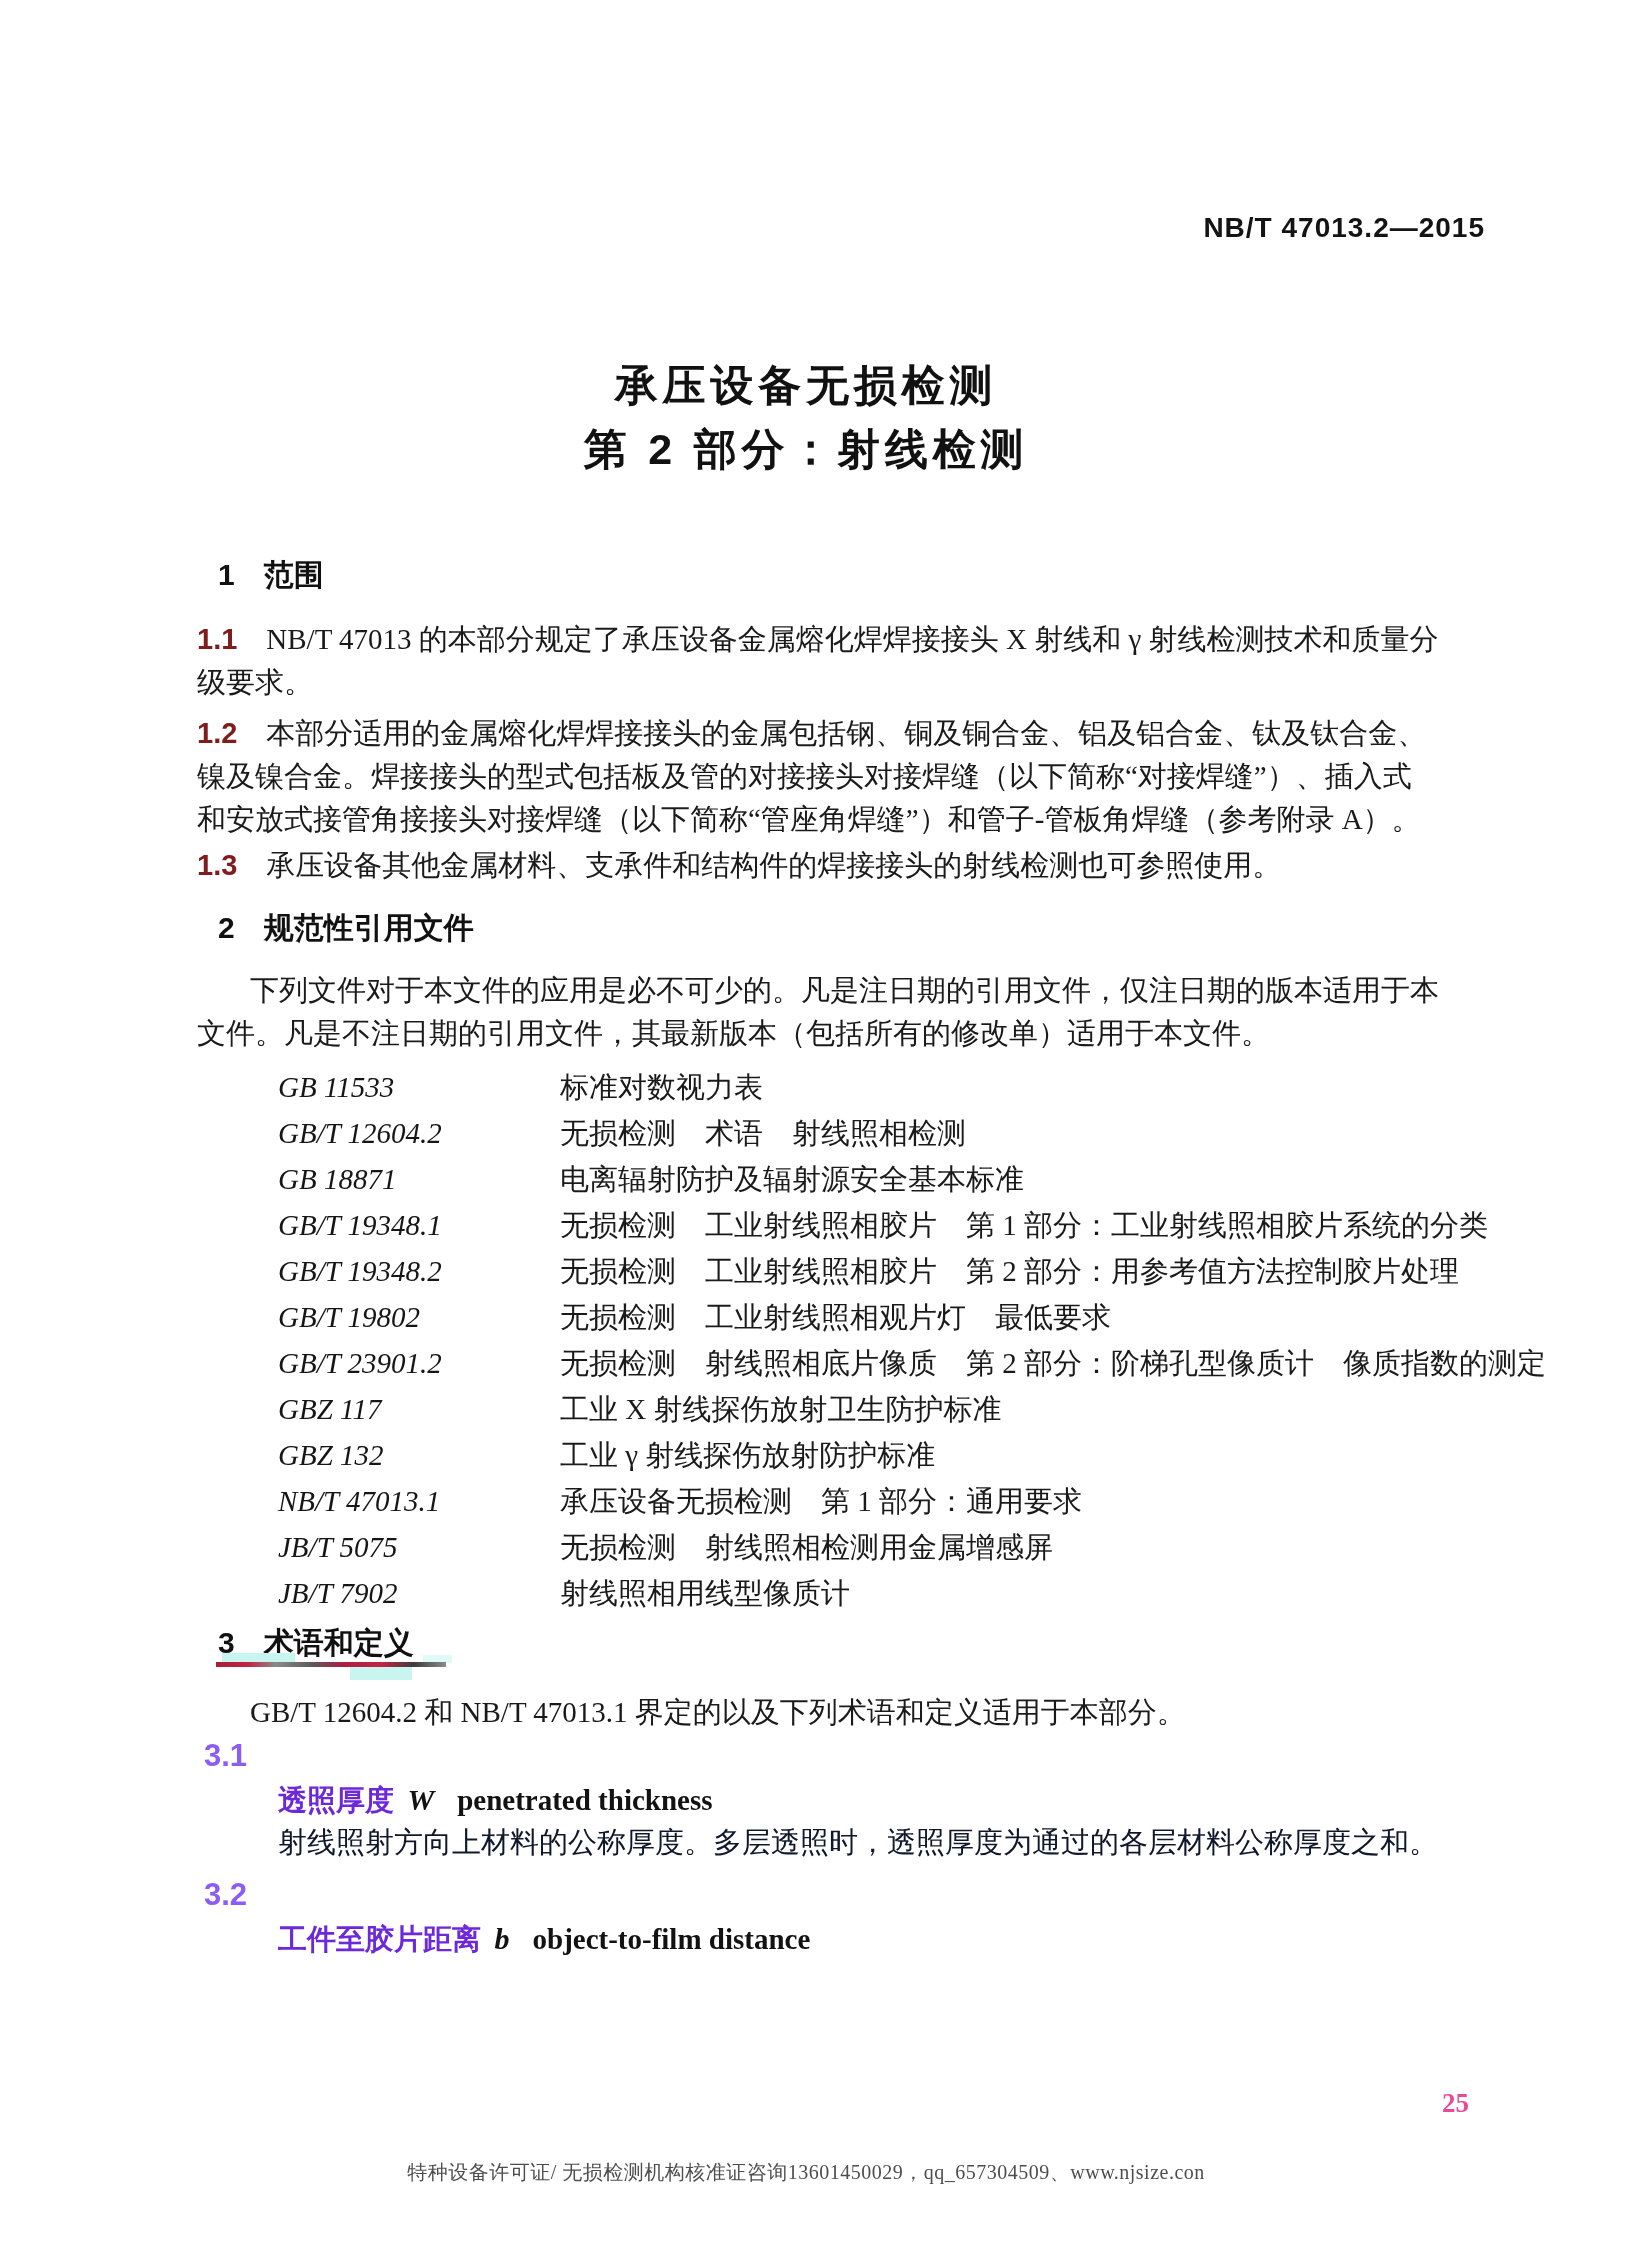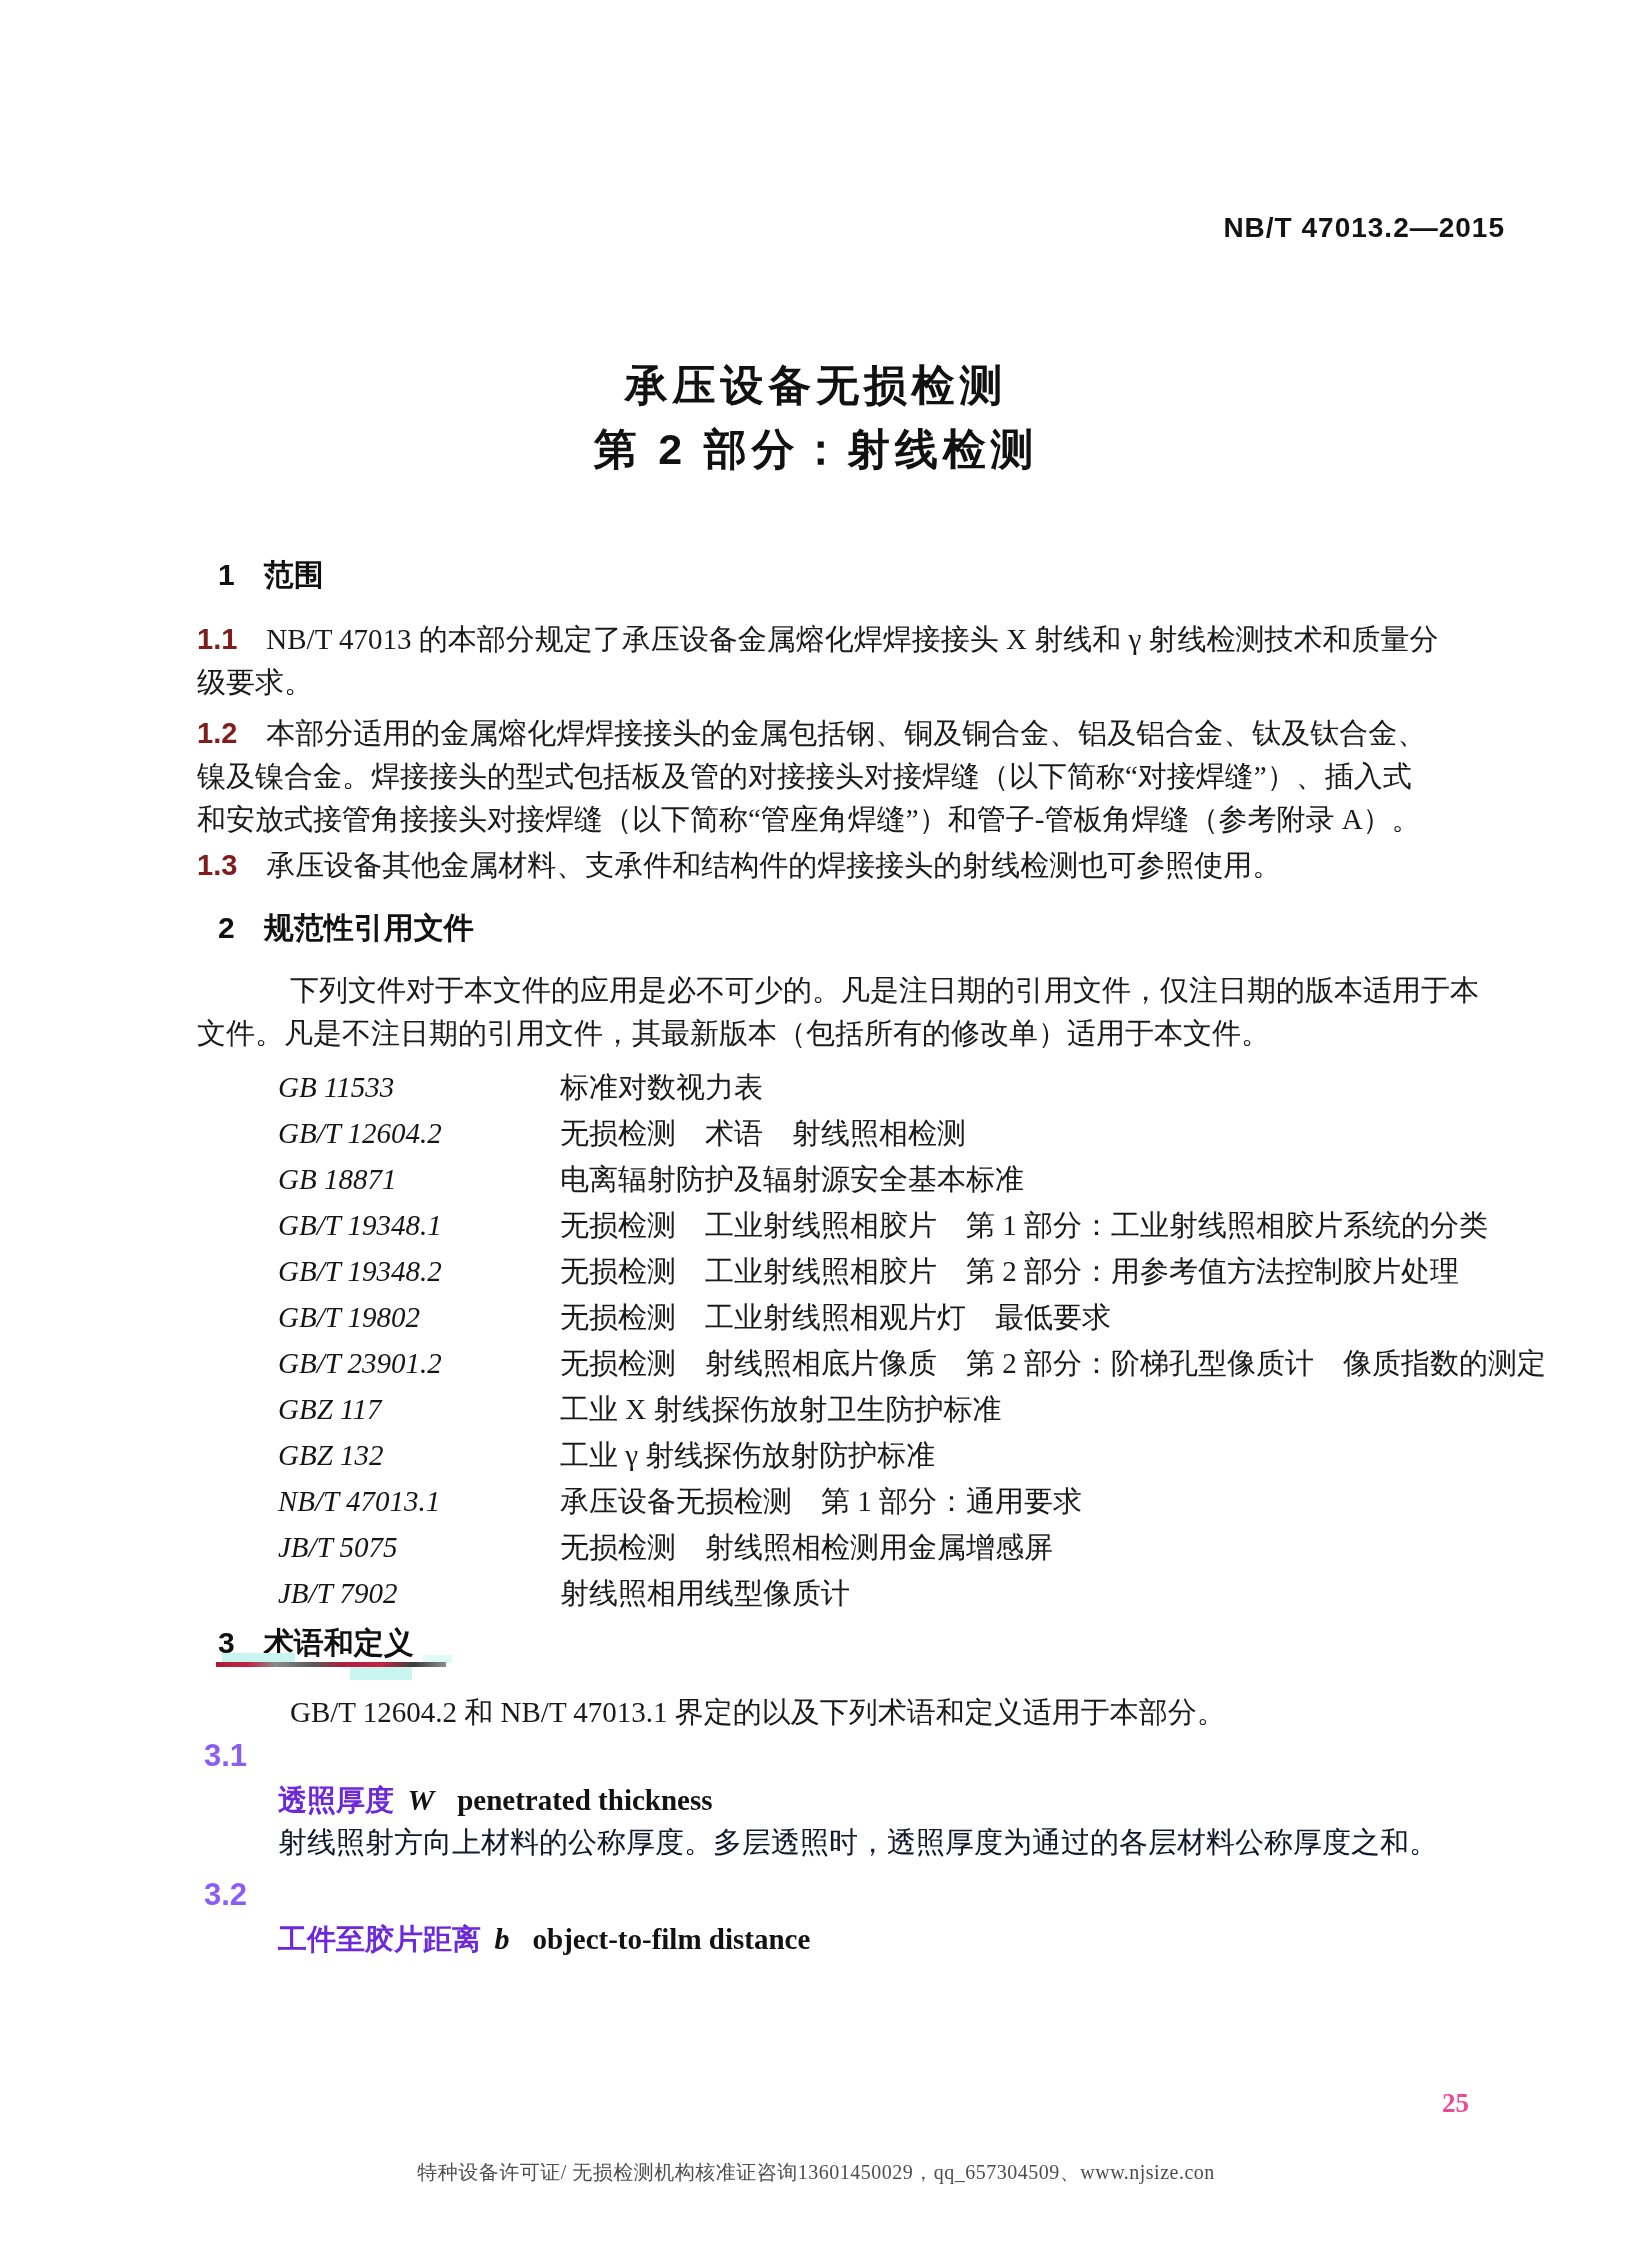--- a/index.html
+++ b/index.html
@@ -3,42 +3,41 @@
 <meta charset="utf-8">
 <style>
   html,body{margin:0;padding:0;background:#ffffff;}
   .page{
     position:relative;
     width:1612px;height:2258px;
     background:#ffffff;
     overflow:hidden;
     color:#1a1a1a;
     font-family:"Liberation Serif","DejaVu Serif",serif;
-    padding-left:20px;
   }
   .doc-code{
     position:absolute;top:212px;right:127px;
     font-family:"Liberation Sans","DejaVu Sans",sans-serif;
     font-weight:600;font-size:28px;letter-spacing:1px;color:#141414;
   }
   .doc-title{position:absolute;top:353px;left:0;width:100%;text-align:center;}
   .doc-title .t-line{
     font-family:"Liberation Sans","DejaVu Sans",sans-serif;
     font-weight:700;font-size:43px;line-height:64px;
     letter-spacing:4.8px;color:#111;
   }
   .sec-heading{
     position:absolute;left:218px;
     font-family:"Liberation Sans","DejaVu Sans",sans-serif;
     font-weight:700;font-size:30px;color:#111;
     display:flex;gap:29px;line-height:33px;
   }
   .para{position:absolute;left:197px;width:1332px;}
   .line{line-height:43px;font-size:29px;color:#1a1a1a;}
-  .indent{margin-left:93px;}
+  .indent{margin-left:53px;}
   .cnum{
     font-family:"Liberation Sans","DejaVu Sans",sans-serif;
     font-weight:700;color:#7f1d1d;margin-right:29px;
   }
   .refs{position:absolute;left:278px;top:1064px;width:1274px;}
   .ref-row{line-height:46px;font-size:29px;}
   .ref-code{display:inline-block;width:282px;color:#161616;font-style:italic;}
   .ref-title{color:#1a1a1a;}
   .term-num{
     position:absolute;left:204px;

